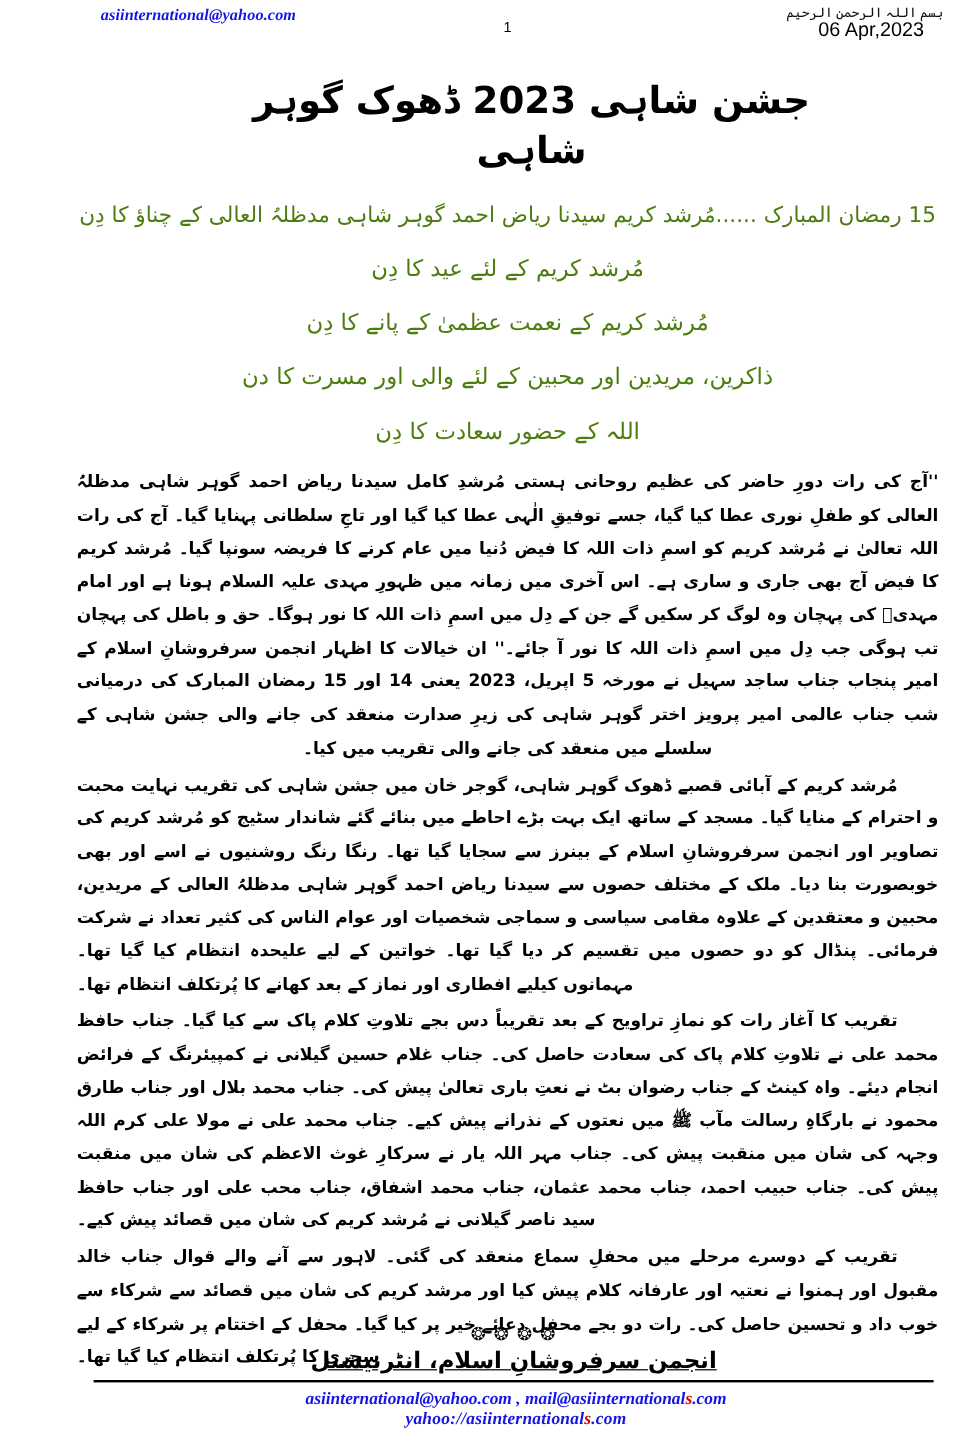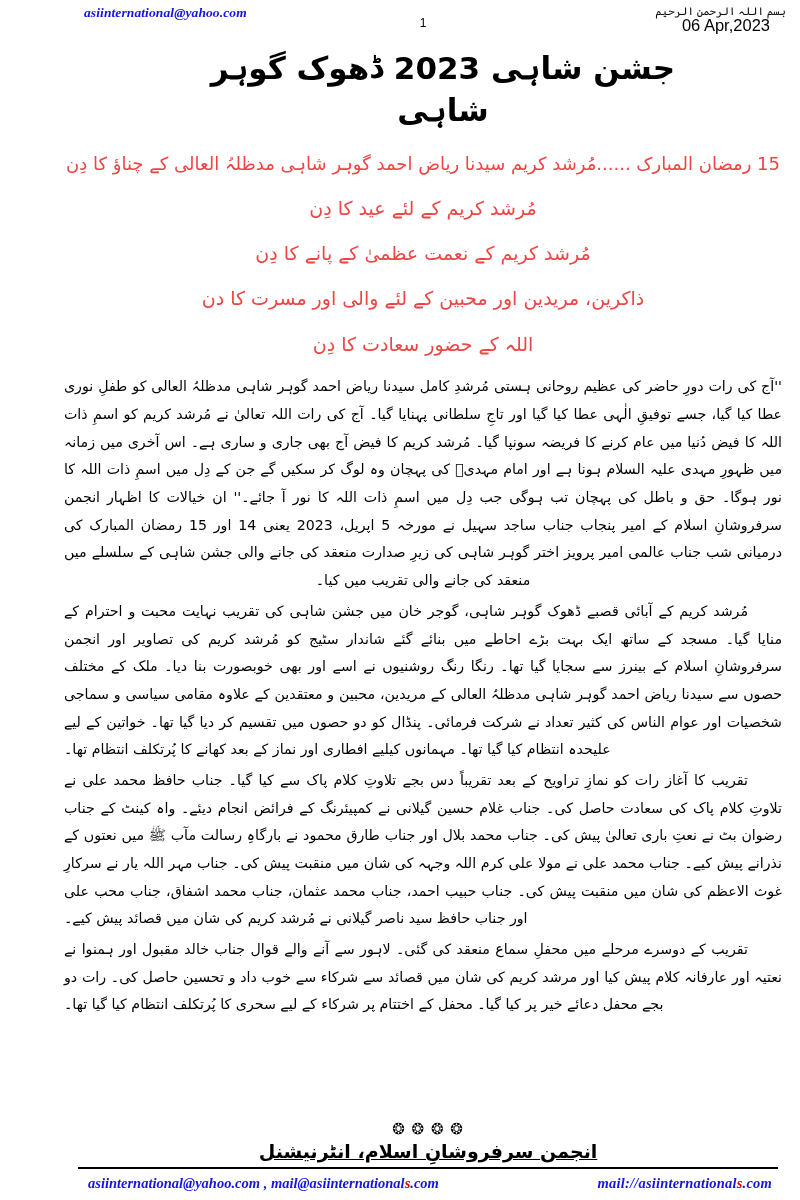--- a/index.html
+++ b/index.html
@@ -61,36 +61,36 @@
     white-space:nowrap;
   }
 
   .main-title{
     text-align:center;
     direction:rtl;
     font-family:"DejaVu Sans","Liberation Sans",sans-serif;
     font-size:31px;
     font-weight:bold;
     line-height:1.35;
-    margin:20px 0 0 0;
+    margin:36px 0 0 0;
     padding:0 90px 0 130px;
     color:#000;
   }
 
   
   .subtitles{
     direction:rtl;
     text-align:center;
     margin-top:18px;
   }
   .sub-line{
     font-family:"DejaVu Sans","Liberation Sans",sans-serif;
     font-size:19px;
     line-height:1.55;
-    color:#ef4444;
+    color:#4d7c0f;
     margin:16px 0 9px 0;
     white-space:nowrap;
     overflow:hidden;
   }
   .sub-line.wide{
     font-size:18px;
   }
 
   
   .body-text{
@@ -100,20 +100,21 @@
     margin:14px 4px 0 4px;
     font-family:"DejaVu Sans","Liberation Sans",sans-serif;
     font-size:14.2px;
     line-height:1.95;
     color:#000;
   }
   .body-text p{
     margin:0 0 3px 0;
     text-align:justify;
     text-align-last:right;
+    font-weight:bold;
   }
   .body-text p.indent{ text-indent:34px; }
   .body-text p.last-center{ text-align-last:center; }
   .body-text p.last-left{ text-align-last:left; }
 
   
   .footer{
     position:absolute;
     left:14px;right:14px;bottom:8px;
   }
@@ -144,20 +145,21 @@
     direction:ltr;
     display:flex;
     align-items:center;
     justify-content:space-between;
     padding:0 14px 0 18px;
     font-family:"Liberation Serif","DejaVu Serif",serif;
     font-style:italic;font-weight:bold;
     font-size:14.5px;
     color:#1414e6;
     white-space:nowrap;
+    flex-direction:column;
   }
   .contact-row .red{ color:#d40000; }
   .emails{ letter-spacing:0; }
   .weburl{ letter-spacing:.2px; }
 </style>
 </head>
 <body>
 
 <div class="page">
 
@@ -184,17 +186,17 @@
     <p class="indent last-left">تقریب کا آغاز رات کو نمازِ تراویح کے بعد تقریباً دس بجے تلاوتِ کلام پاک سے کیا گیا۔ جناب حافظ محمد علی نے تلاوتِ کلام پاک کی سعادت حاصل کی۔ جناب غلام حسین گیلانی نے کمپیئرنگ کے فرائض انجام دیئے۔ واہ کینٹ کے جناب رضوان بٹ نے نعتِ باری تعالیٰ پیش کی۔ جناب محمد بلال اور جناب طارق محمود نے بارگاہِ رسالت مآب ﷺ میں نعتوں کے نذرانے پیش کیے۔ جناب محمد علی نے مولا علی کرم اللہ وجہہ کی شان میں منقبت پیش کی۔ جناب مہر اللہ یار نے سرکارِ غوث الاعظم کی شان میں منقبت پیش کی۔ جناب حبیب احمد، جناب محمد عثمان، جناب محمد اشفاق، جناب محب علی اور جناب حافظ سید ناصر گیلانی نے مُرشد کریم کی شان میں قصائد پیش کیے۔</p>
     <p class="indent last-left">تقریب کے دوسرے مرحلے میں محفلِ سماع منعقد کی گئی۔ لاہور سے آنے والے قوال جناب خالد مقبول اور ہمنوا نے نعتیہ اور عارفانہ کلام پیش کیا اور مرشد کریم کی شان میں قصائد سے شرکاء سے خوب داد و تحسین حاصل کی۔ رات دو بجے محفل دعائے خیر پر کیا گیا۔ محفل کے اختتام پر شرکاء کے لیے سحری کا پُرتکلف انتظام کیا گیا تھا۔</p>
   </div>
 
   <div class="footer">
     <div class="ornaments">❂ ❂ ❂ ❂</div>
     <div class="org-name">انجمن سرفروشانِ اسلام، انٹرنیشنل</div>
     <div class="rule"></div>
     <div class="contact-row">
       <div class="emails"><span>asiinternational@yahoo.com</span><span> , </span><span>mail@asiinternational</span><span class="red">s</span><span>.com</span></div>
-      <div class="weburl"><span>mail://asiinternational</span><span class="red">s</span><span>.com</span></div>
+      <div class="weburl"><span>yahoo://asiinternational</span><span class="red">s</span><span>.com</span></div>
     </div>
   </div>
 
 </div>
 
 </body></html>

